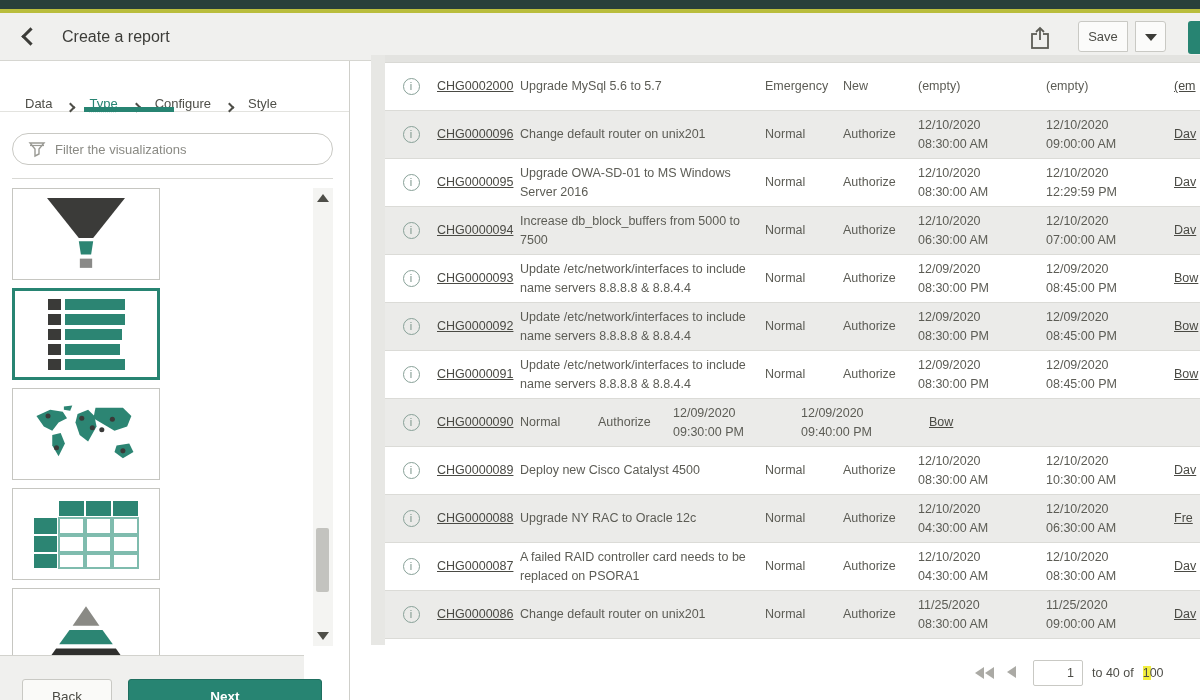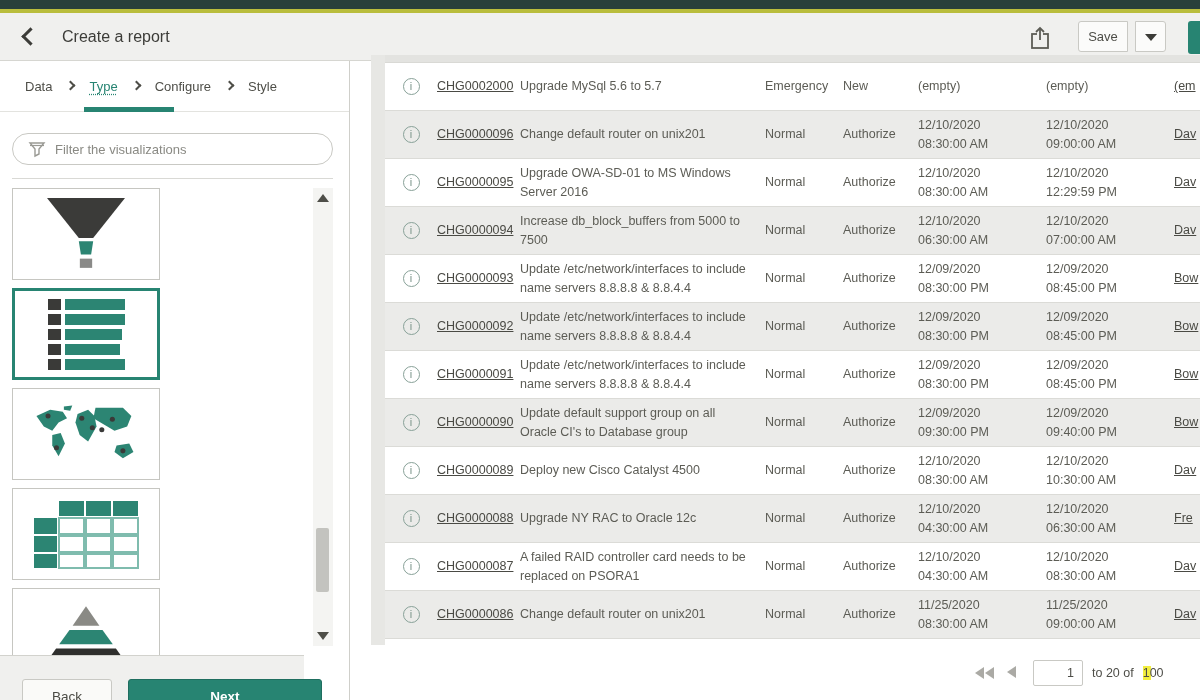--- a/index.html
+++ b/index.html
@@ -13,21 +13,21 @@
   .back-chevron { position:absolute; left:24px; top:17px; width:13px; height:13px; border-left:3px solid #3c3c38; border-bottom:3px solid #3c3c38; transform:rotate(45deg); cursor:pointer; }
   .page-title { position:absolute; left:62px; top:0; line-height:47px; font-size:16px; color:#3c3c38; }
   .share-btn { position:absolute; left:1028px; top:12px; width:24px; height:26px; cursor:pointer; }
   .save-btn { position:absolute; left:1078px; top:8px; width:50px; height:31px; background:#fbfbfa; border:1px solid #c9c9c4; border-radius:3px 0 0 3px; font-size:13px; color:#4e4e48; font-family:"Liberation Sans",sans-serif; cursor:pointer; }
   .save-caret-btn { position:absolute; left:1135px; top:8px; width:31px; height:31px; background:#fbfbfa; border:1px solid #c9c9c4; border-radius:0 3px 3px 0; cursor:pointer; }
   .caret-down { display:inline-block; width:0; height:0; border-left:6px solid transparent; border-right:6px solid transparent; border-top:7px solid #3c3c38; vertical-align:middle; }
   .partial-run-btn { position:absolute; left:1188px; top:8px; width:12px; height:33px; background:#278472; border-radius:3px 0 0 3px; cursor:pointer; }
 
   
   .left-panel { position:absolute; top:61px; left:0; width:350px; height:639px; background:#fff; border-right:1px solid #cfcfca; }
-  .crumbs { position:relative; height:51px; border-bottom:1px solid #e3e3df; display:flex; align-items:center; padding-left:25px; gap:15px; font-size:13px; color:#4e4e48; }
+  .crumbs { position:relative; height:51px; border-bottom:1px solid #e3e3df; display:flex; align-items:flex-end; padding-left:25px; gap:15px; font-size:13px; color:#4e4e48; }
   .crumb { cursor:pointer; }
   .crumb.active { color:#278472; text-decoration:underline dotted; text-underline-offset:3px; }
   .crumb-sep { width:7px; height:7px; border-top:2px solid #4e4e48; border-right:2px solid #4e4e48; transform:rotate(45deg); margin-top:-2px; }
   .active-bar { position:absolute; left:84px; bottom:-1px; width:90px; height:5px; background:#278472; }
 
   .filter-wrap { position:absolute; top:72px; left:12px; width:321px; height:32px; }
   .filter-input { width:100%; height:100%; border:1px solid #c9c9c4; border-radius:16px; padding:0 12px 0 42px; font-size:13px; color:#4d7c0f; font-family:"Liberation Sans",sans-serif; outline:none; background:#fff; }
   .filter-input::placeholder { color:#8a8a84; }
   .filter-icon { position:absolute; left:16px; top:7px; }
   .panel-divider { position:absolute; top:117px; left:12px; width:321px; height:1px; background:#d9d9d5; }
@@ -300,21 +300,20 @@
     <div class="c-state">Authorize</div>
     <div class="c-date">12/09/2020 08:30:00 PM</div>
     <div class="c-date">12/09/2020 08:45:00 PM</div>
     <div class="c-asgn"><span class="link">Bow</span></div>
   </div>
       <div class="trow alt">
     <div class="c-icon">
           <span class="info-icon">i</span>
         </div>
     <div class="c-num"><span class="link">CHG0000090</span></div>
-    <div class="c-desc">Update default support group on all Oracle CI's to Database group</div>
     <div class="c-pri">Normal</div>
     <div class="c-state">Authorize</div>
     <div class="c-date">12/09/2020 09:30:00 PM</div>
     <div class="c-date">12/09/2020 09:40:00 PM</div>
     <div class="c-asgn"><span class="link">Bow</span></div>
   </div>
       <div class="trow">
     <div class="c-icon">
           <span class="info-icon">i</span>
         </div>
@@ -365,15 +364,15 @@
     </div>
 </div>
 
 <div class="pagination">
   <span class="pg-first">
       <span class="tri-left"></span>
       <span class="tri-left"></span>
     </span>
   <span class="pg-prev"><span class="tri-left" style="display:inline-block"></span></span>
   <input class="page-input" value="1" style="">
-  <span>to 20 of</span>
+  <span>to 40 of</span>
   <span class="hl-100">100</span>
 </div>
 
 </body></html>

